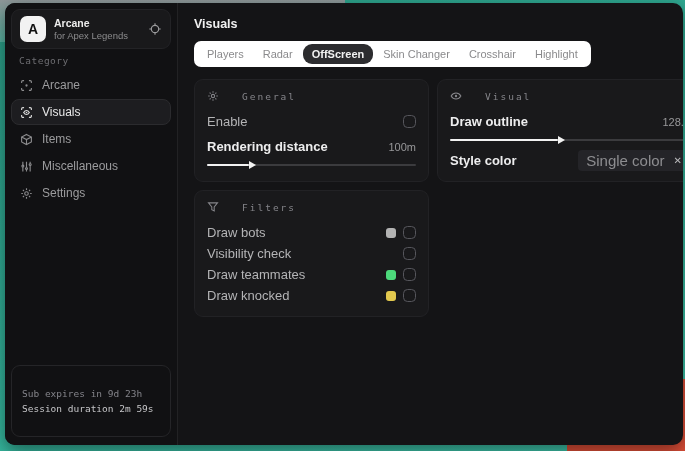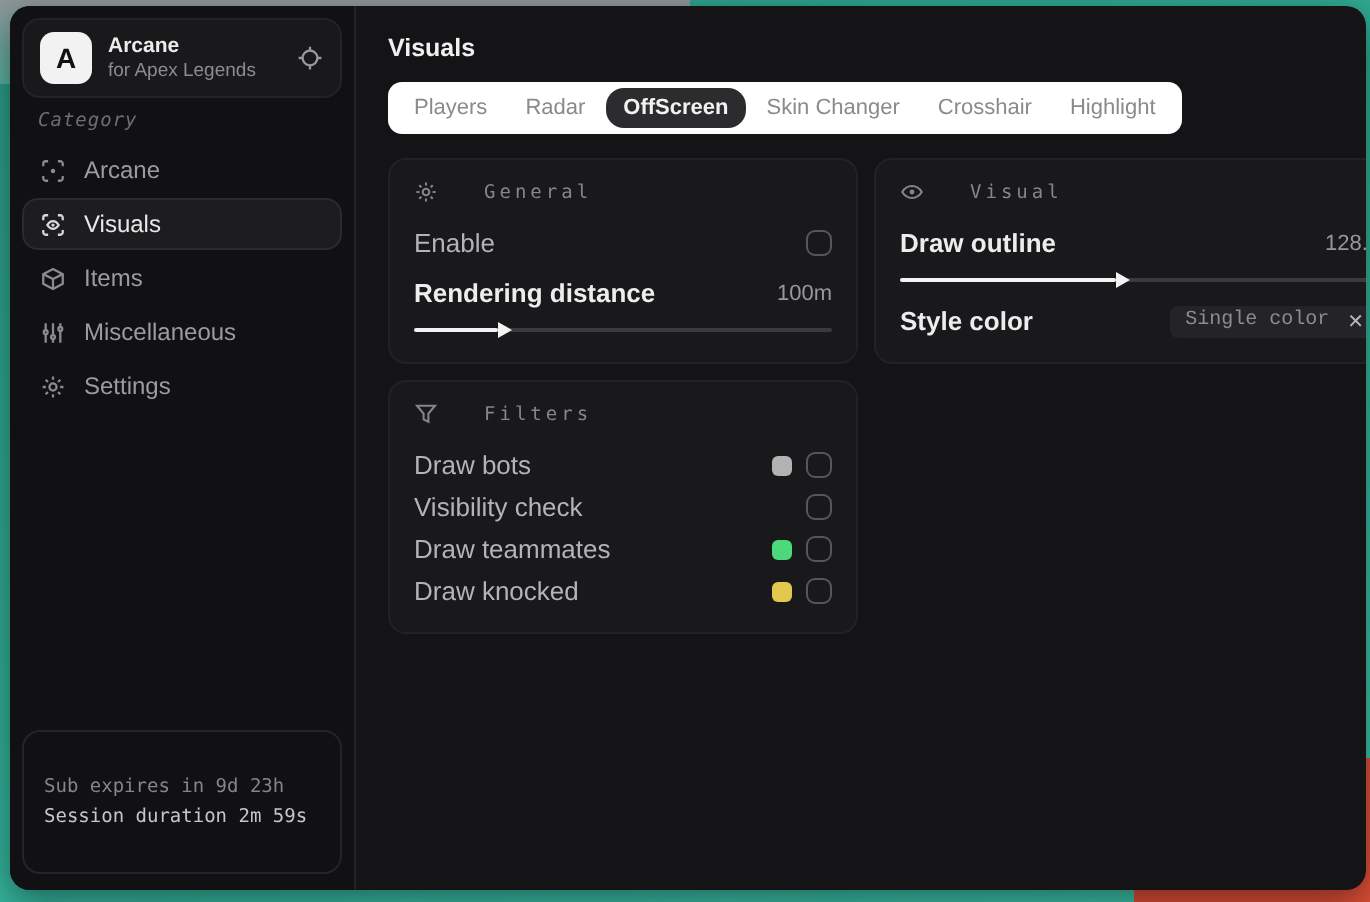--- a/index.html
+++ b/index.html
@@ -29,21 +29,21 @@
   }
   .logo { width:26px; height:26px; background:#f2f2f2; border-radius:7px;
           display:flex; align-items:center; justify-content:center;
           font-weight:bold; font-size:14px; color:#111; }
   .app-titles { flex:1; line-height:1.25; }
   .app-name  { font-size:10.5px; font-weight:bold; color:#ececec; }
   .app-sub   { font-size:9.5px; color:#8c8c8e; }
   .side-header .hicon { color:#9a9a9c; display:flex; }
 
   .cat-label { margin:5px 0 6px 14px; font-size:9.5px; color:#6e6e72;
-               font-family:"DejaVu Sans Mono", monospace; letter-spacing:.5px;font-style:italic; }
+               font-family:"DejaVu Sans Mono", monospace; letter-spacing:.5px; }
 
   .nav-item {
     margin:1px 6px; height:26px; border-radius:8px; border:1px solid transparent;
     display:flex; align-items:center; gap:9px; padding:0 8px;
     color:#9c9c9e; font-size:12px; cursor:pointer;
   }
   .nav-item .nicon { display:flex; color:#8b8b8d; }
   .nav-item.selected { background:#1d1d20; border-color:#2b2b2e; color:#e8e8e8; }
   .nav-item.selected .nicon { color:#d8d8d8; }
 
@@ -94,21 +94,21 @@
   .slider-track { position:absolute; left:0; right:0; top:3px; height:2px;
                   background:#3b3b3e; border-radius:1px; }
   .slider-fill { position:absolute; left:0; top:3px; height:2px;
                  background:#f2f2f2; border-radius:1px; }
   .slider-fill::after { content:""; position:absolute; right:-7px; top:-3px;
                  border-left:7px solid #f2f2f2; border-top:4px solid transparent;
                  border-bottom:4px solid transparent; }
 
   .tag { display:flex; align-items:center; gap:9px; background:#242428;
          border-radius:4px; padding:2px 8px; cursor:pointer; }
-  .tag-text  { font-family:Liberation Mono, monospace; font-size:10px; color:#8d8d90; }
+  .tag-text  { font-family:Liberation Sans, sans-serif; font-size:15px; color:#8d8d90; }
   .tag-clear { font-size:10px; color:#b8b8ba; cursor:pointer; }
 
   svg { display:block; }
 </style>
 </head>
 <body>
 
 <div class="bg-gray"></div>
 <div class="bg-red"></div>
 

